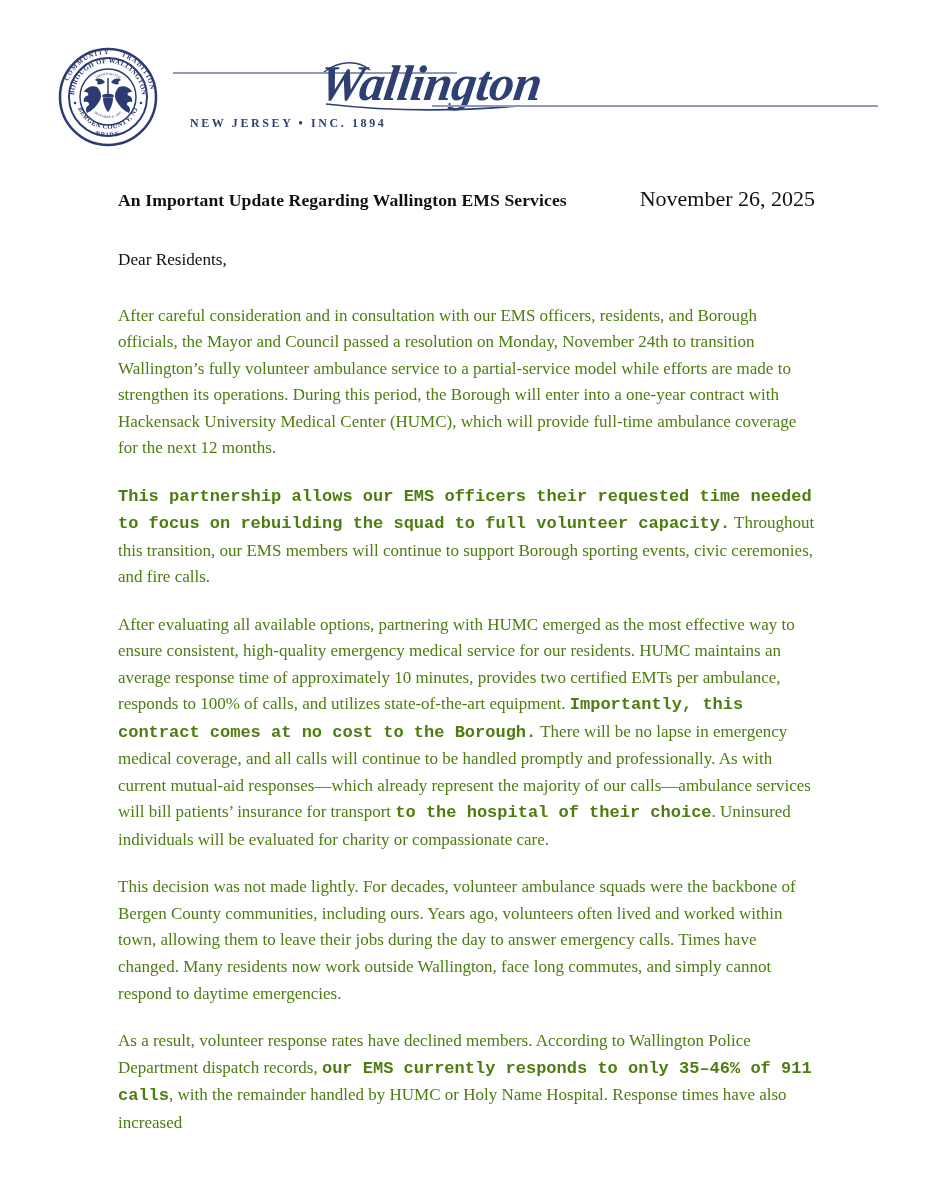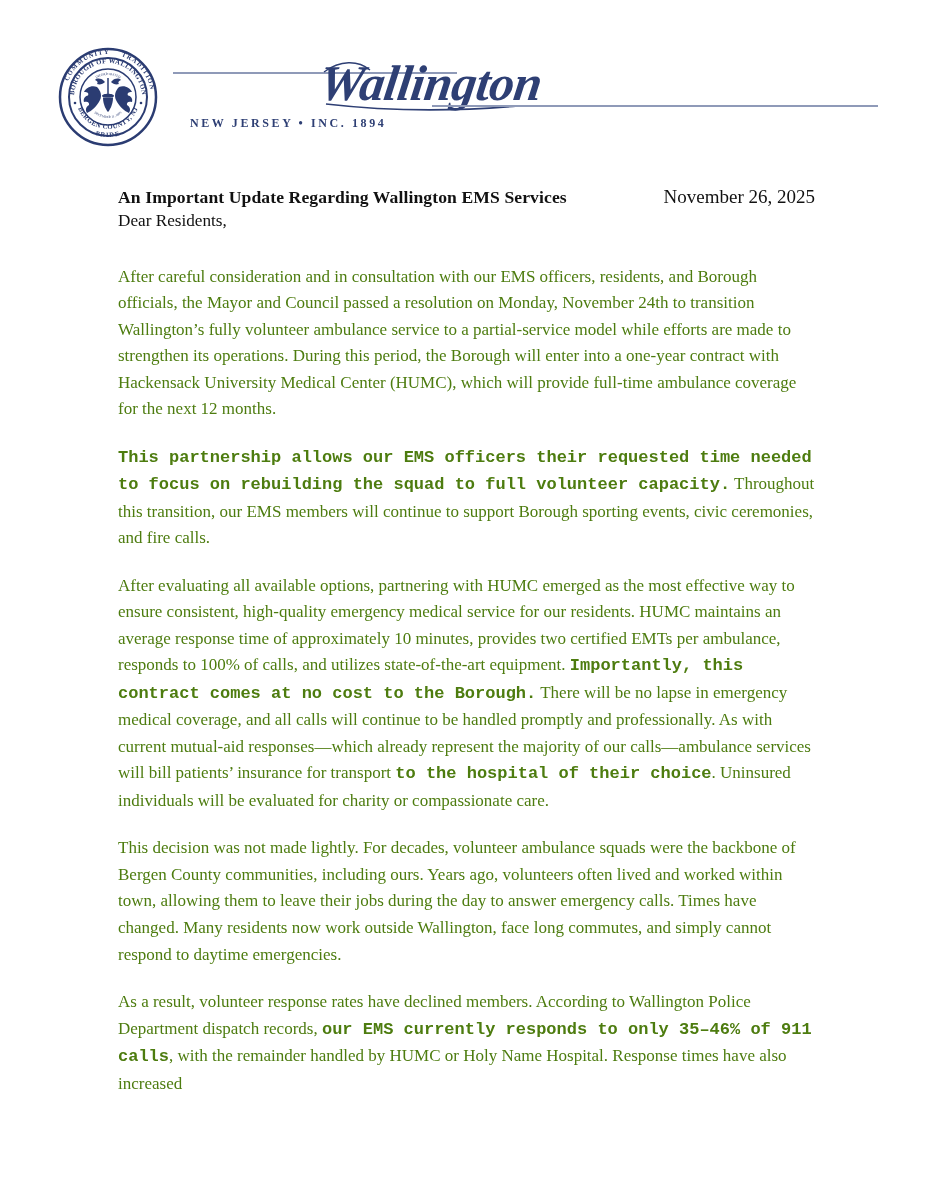--- a/index.html
+++ b/index.html
@@ -125,27 +125,28 @@
     width: 699px;
     text-align: right;
   }
   .letter-title {
     font-weight: bold;
     font-size: 17.6px;
     color: #111;
     letter-spacing: 0.1px;
   }
   .letter-date {
-    font-size: 19px;
+    font-size: 22px;
     color: #111;
     white-space: nowrap;
     padding-right: 2px;
   }
 
   .salutation {
+    margin-top: 35px;
     font-size: 17.2px;
     line-height: 1.55;
   }
 
   p.para {
     margin: 0;
     padding: 0;
     font-size: 17px;
     line-height: 1.56;
     text-align: left;

